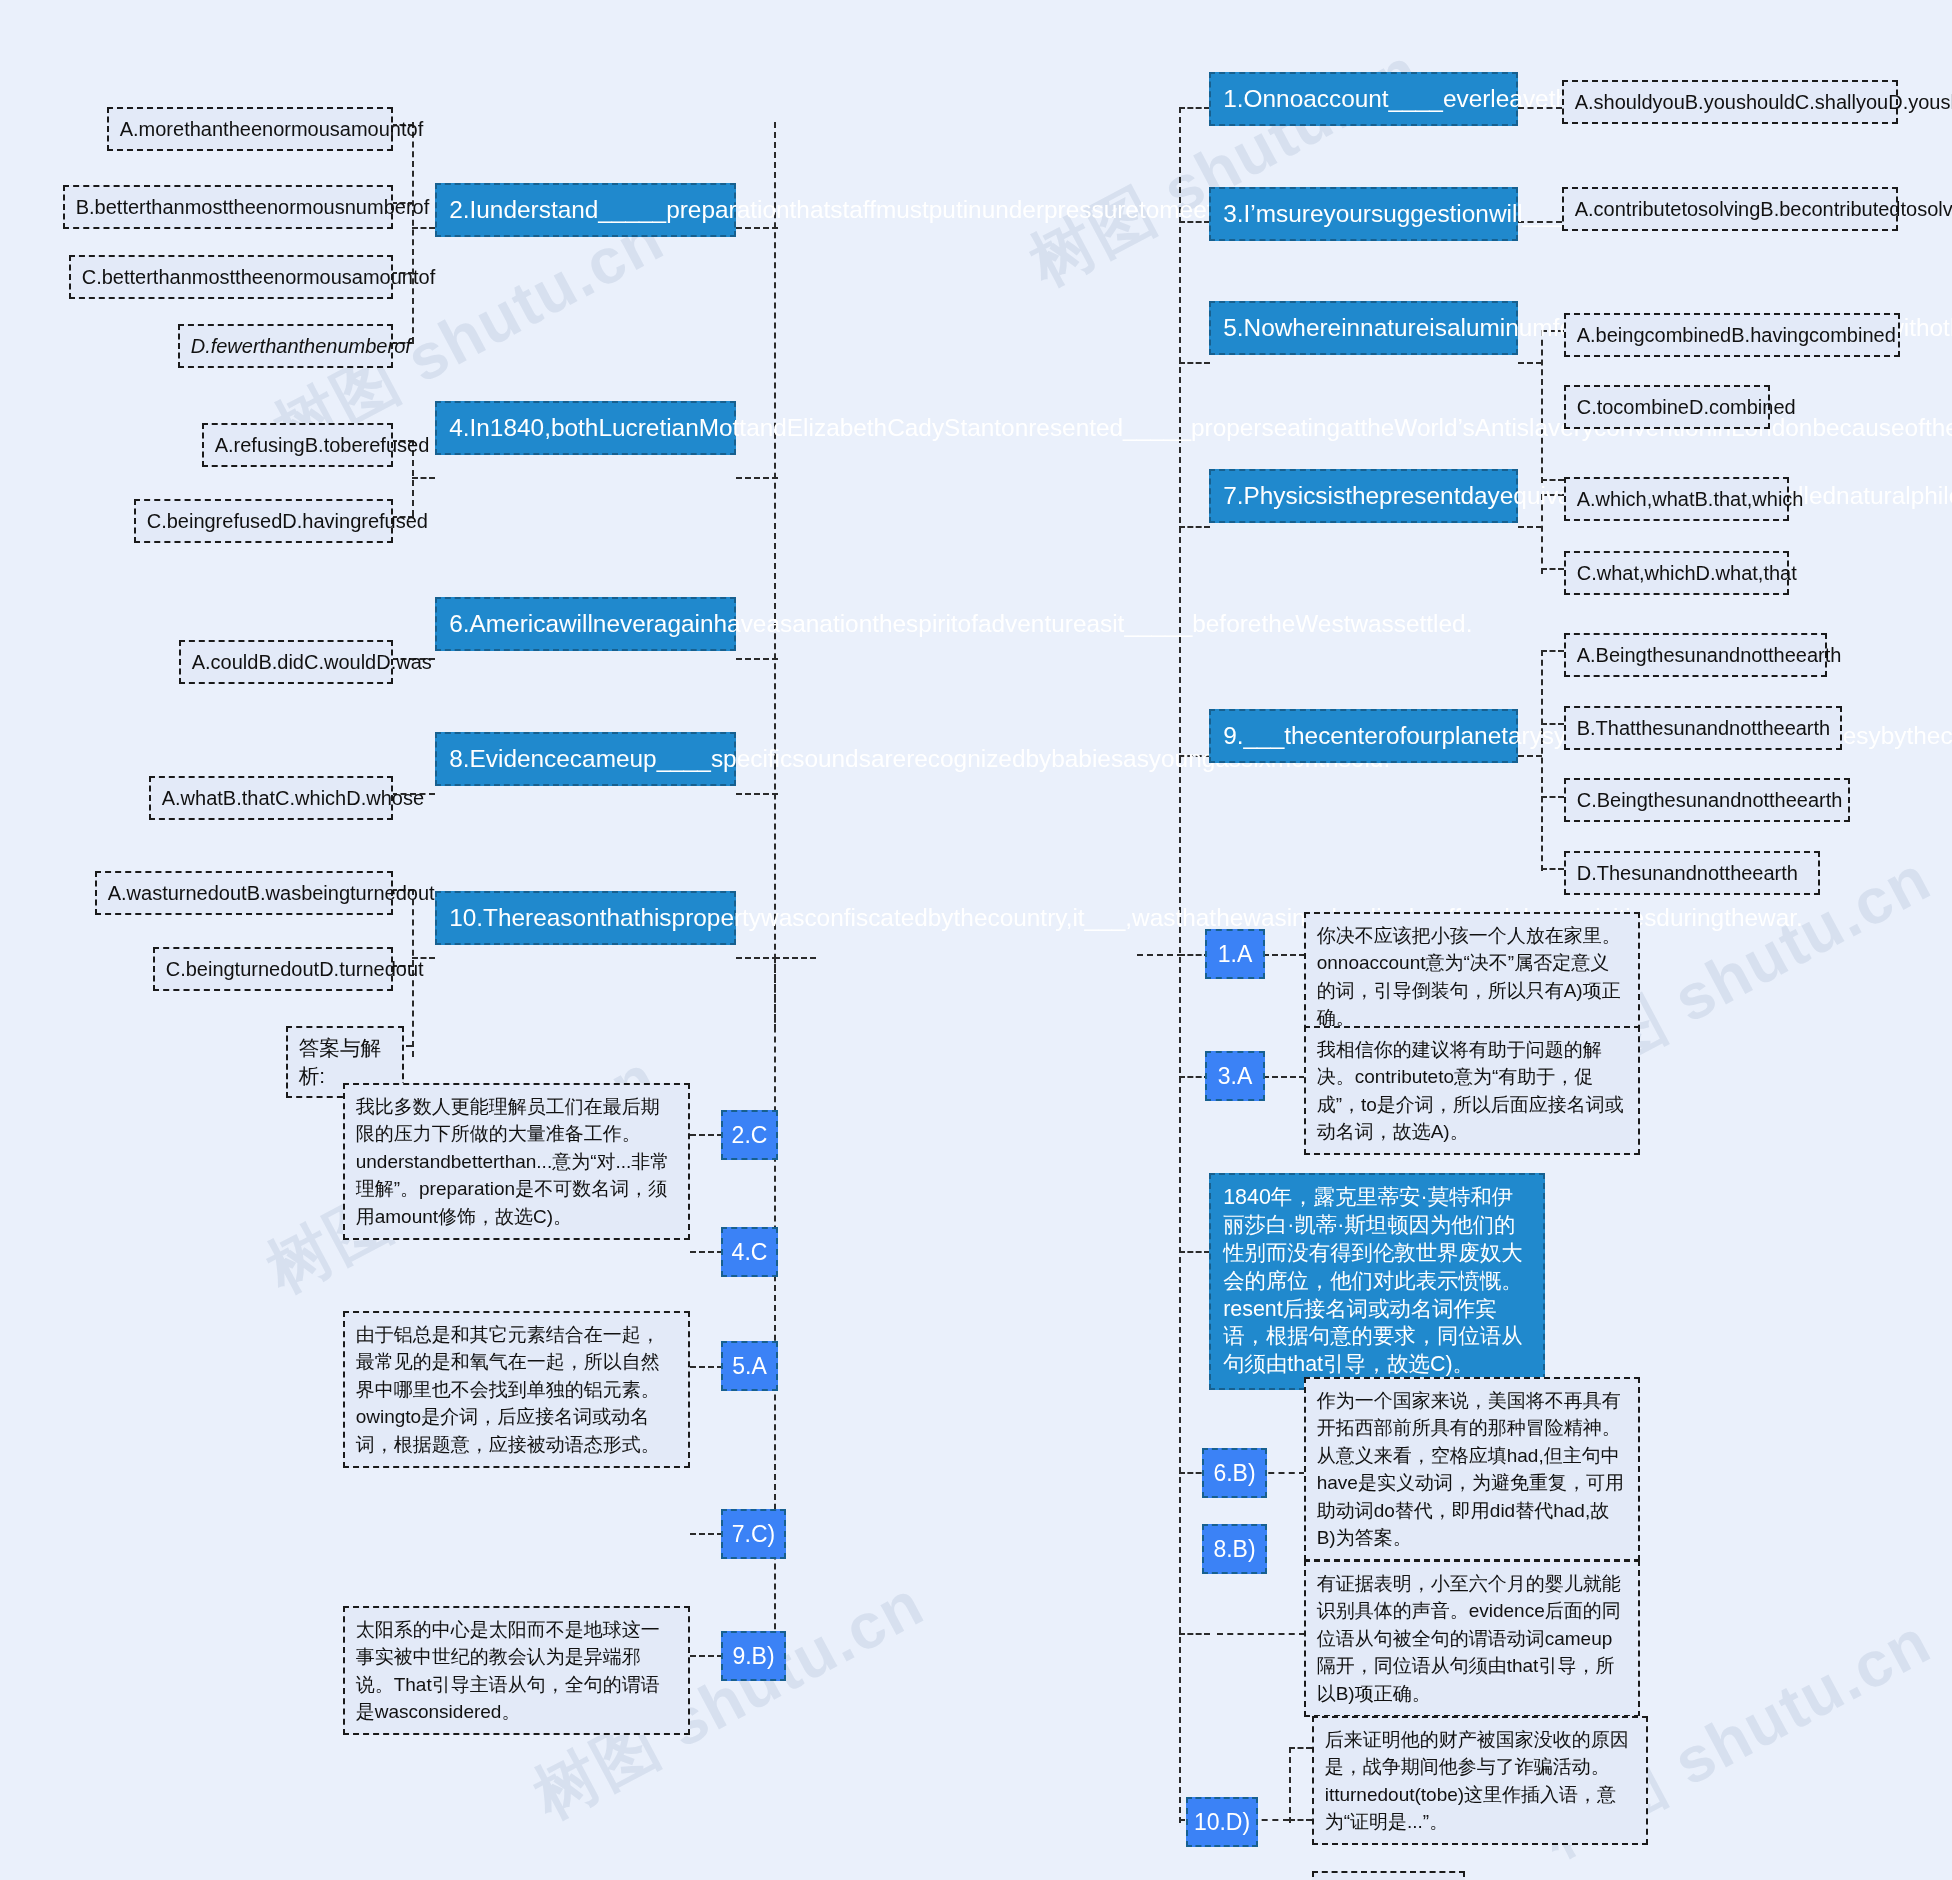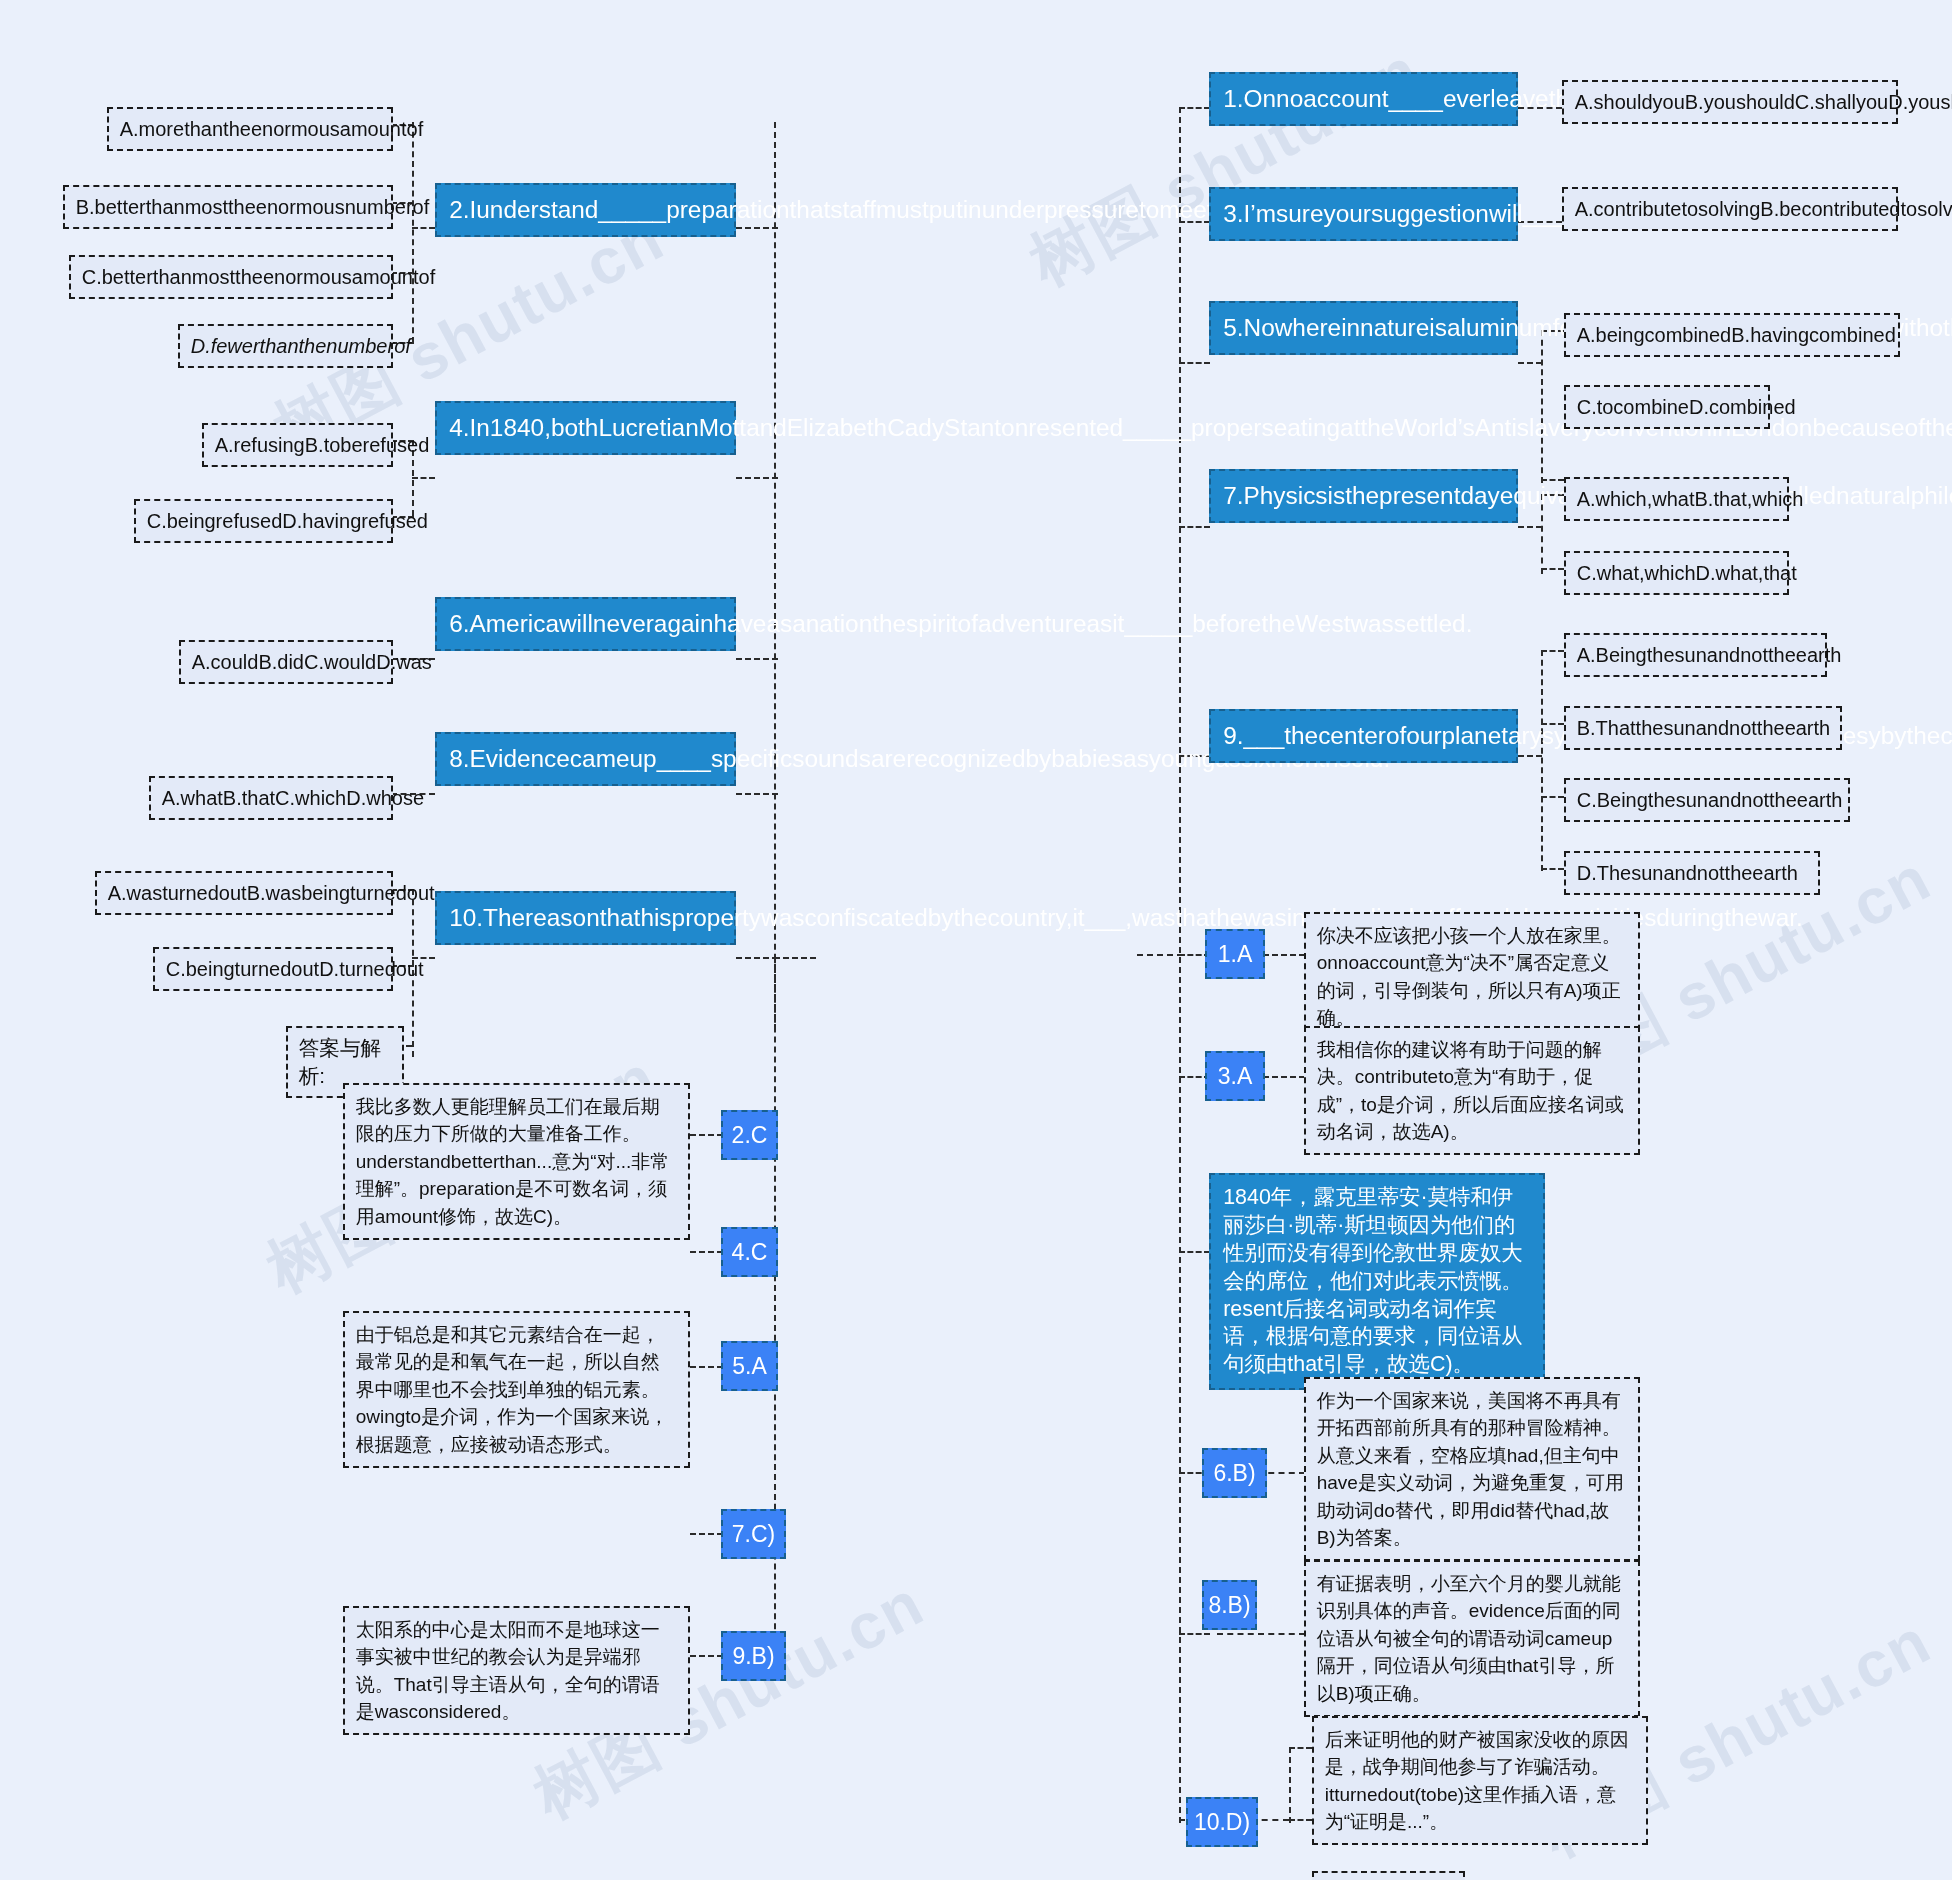--- a/index.html
+++ b/index.html
@@ -187,21 +187,21 @@
 
   <div class="node q" style="left:435px;top:732px;width:301px;">8.Evidencecameup____specificsoundsarerecognizedbybabiesasyoungassixmonthsold.</div>
 
   <div class="node q" style="left:435px;top:891px;width:301px;">10.Thereasonthathispropertywasconfiscatedbythecountry,it___,wasthathewasinvolvedinalotoffraudulentactivitiesduringthewar.</div>
 
   <div class="node expl" style="left:343px;top:1083px;width:347px;">我比多数人更能理解员工们在最后期限的压力下所做的大量准备工作。understandbetterthan...意为“对...非常理解”。preparation是不可数名词，须用amount修饰，故选C)。</div>
   <div class="node ansbadge" style="left:721px;top:1110px;width:57px;height:50px;">2.C</div>
 
   <div class="node ansbadge" style="left:721px;top:1227px;width:57px;height:50px;">4.C</div>
 
-  <div class="node expl" style="left:343px;top:1311px;width:347px;">由于铝总是和其它元素结合在一起，最常见的是和氧气在一起，所以自然界中哪里也不会找到单独的铝元素。owingto是介词，作为一个国家来说，根据题意，应接被动语态形式。</div>
+  <div class="node expl" style="left:343px;top:1311px;width:347px;">由于铝总是和其它元素结合在一起，最常见的是和氧气在一起，所以自然界中哪里也不会找到单独的铝元素。owingto是介词，后应接名词或动名词，根据题意，应接被动语态形式。</div>
   <div class="node ansbadge" style="left:721px;top:1341px;width:57px;height:50px;">5.A</div>
 
   <div class="node ansbadge" style="left:721px;top:1509px;width:65px;height:50px;">7.C)</div>
 
   <div class="node expl" style="left:343px;top:1606px;width:347px;">太阳系的中心是太阳而不是地球这一事实被中世纪的教会认为是异端邪说。That引导主语从句，全句的谓语是wasconsidered。</div>
   <div class="node ansbadge" style="left:721px;top:1631px;width:65px;height:50px;">9.B)</div>
 
   <div class="node q" style="left:1209px;top:72px;width:309px;">1.Onnoaccount____everleavethebabyathomealone.</div>
   <div class="node opt" style="left:1562px;top:80px;width:336px;">A.shouldyouB.youshouldC.shallyouD.youshall</div>
 
@@ -226,21 +226,21 @@
   <div class="node expl" style="left:1304px;top:912px;width:336px;">你决不应该把小孩一个人放在家里。onnoaccount意为“决不”属否定意义的词，引导倒装句，所以只有A)项正确。</div>
 
   <div class="node ansbadge" style="left:1205px;top:1051px;width:60px;height:50px;">3.A</div>
   <div class="node expl" style="left:1304px;top:1026px;width:336px;">我相信你的建议将有助于问题的解决。contributeto意为“有助于，促成”，to是介词，所以后面应接名词或动名词，故选A)。</div>
 
   <div class="node q" style="left:1209px;top:1173px;width:336px;font-size:21.4px;">1840年，露克里蒂安·莫特和伊丽莎白·凯蒂·斯坦顿因为他们的性别而没有得到伦敦世界废奴大会的席位，他们对此表示愤慨。resent后接名词或动名词作宾语，根据句意的要求，同位语从句须由that引导，故选C)。</div>
 
   <div class="node ansbadge" style="left:1202px;top:1448px;width:65px;height:50px;">6.B)</div>
   <div class="node expl" style="left:1304px;top:1377px;width:336px;">作为一个国家来说，美国将不再具有开拓西部前所具有的那种冒险精神。从意义来看，空格应填had,但主句中have是实义动词，为避免重复，可用助动词do替代，即用did替代had,故B)为答案。</div>
 
-  <div class="node ansbadge" style="left:1202px;top:1580px;width:55px;height:50px;">8.B)</div>
+  <div class="node ansbadge" style="left:1202px;top:1524px;width:65px;height:50px;">8.B)</div>
   <div class="node expl" style="left:1304px;top:1560px;width:336px;">有证据表明，小至六个月的婴儿就能识别具体的声音。evidence后面的同位语从句被全句的谓语动词cameup隔开，同位语从句须由that引导，所以B)项正确。</div>
 
   <div class="node ansbadge" style="left:1186px;top:1797px;width:72px;height:50px;">10.D)</div>
   <div class="node expl" style="left:1312px;top:1716px;width:336px;">后来证明他的财产被国家没收的原因是，战争期间他参与了诈骗活动。itturnedout(tobe)这里作插入语，意为“证明是...”。</div>
 
   <div class="node plain" style="left:1312px;top:1871px;width:153px;">编辑：王晓晓)</div>
 
 </div>
 
 

